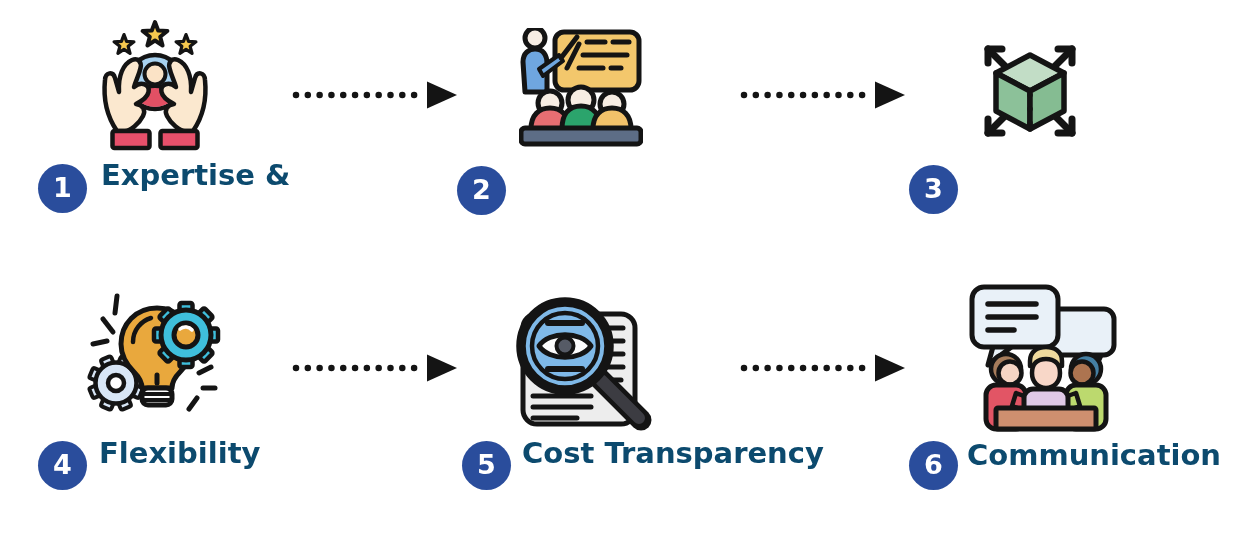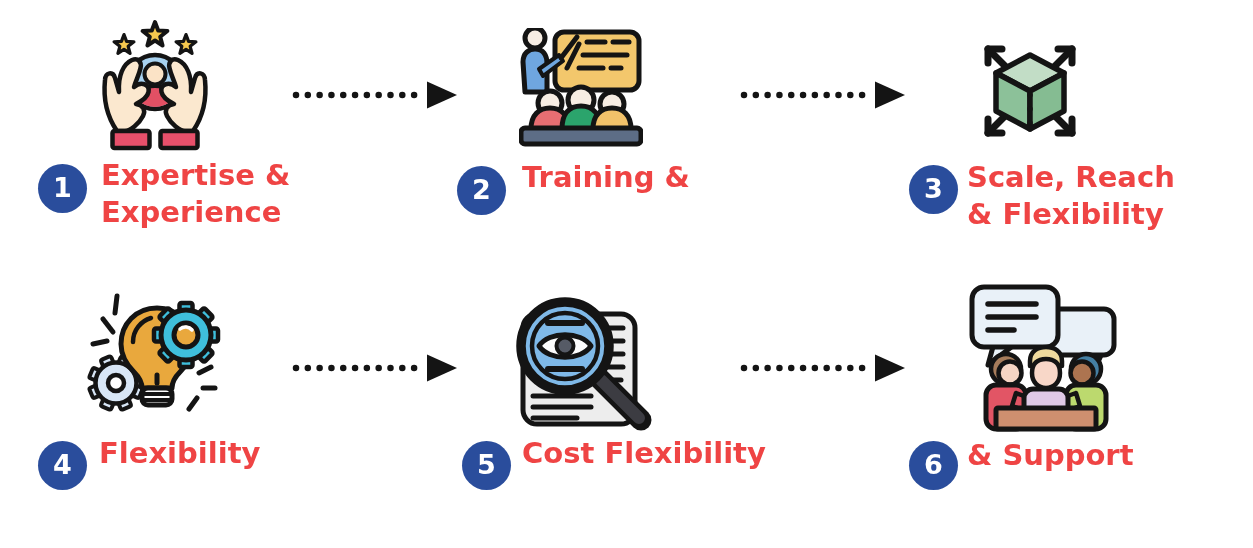--- a/index.html
+++ b/index.html
@@ -26,21 +26,21 @@
     display: flex; align-items: center; justify-content: center;
     font-size: 27px; font-weight: 700;
     line-height: 1;
     padding-bottom: 2px;
   }
   .label {
     position: absolute;
     font-size: 29px;
     font-weight: 700;
     line-height: 37px;
-    color: #ef4444;
+    color: #0c4a6e;
     white-space: nowrap;
     letter-spacing: 0px;
   }
   .arrow { position: absolute; width: 168px; height: 34px; }
   .arrow svg { width: 100%; height: 100%; display: block; }
 </style>
 </head>
 <body>
 
 <div class="canvas">
@@ -73,21 +73,20 @@
         </g>
         <use href="#hand1" transform="translate(126,0) scale(-1,1)"></use>
       </g>
     </svg>
   </div>
   <div class="badge" style="left:38px; top:164px">
       <span>1</span>
     </div>
   <div class="label" style="left:101px; top:157px">
     <div>Expertise &amp;</div>
-    <div>Experience</div>
   </div>
 
   <div class="arrow" style="left:291px; top:78px">
     <svg viewBox="0 0 168 34" xmlns="http://www.w3.org/2000/svg">
       <line x1="5" y1="17" x2="134" y2="17" stroke="#141414" stroke-width="6.5" stroke-linecap="round" stroke-dasharray="0.01 11.8"></line>
       <polygon points="136,3.5 166,17 136,30.5" fill="#141414"></polygon>
     </svg>
   </div>
 
   <div class="icon" style="left:519px; top:28px; width:124px; height:124px" aria-label="training-presentation-icon">
@@ -116,21 +115,20 @@
         <path d="M43,101 C43,85 51,78 62,78 C73,78 81,85 81,101 Z" fill="#2BA46C" stroke-width="5"></path>
         <path d="M74,101 C74,87 82,80 93,80 C104,80 112,87 112,101 Z" fill="#F2C26A" stroke-width="5"></path>
         <rect x="2" y="100" width="120" height="16" rx="4" fill="#5D6D86" stroke-width="5"></rect>
       </g>
     </svg>
   </div>
   <div class="badge" style="left:457px; top:166px">
       <span>2</span>
     </div>
   <div class="label" style="left:522px; top:159px">
-    <div>Training &amp;</div>
   </div>
 
   <div class="arrow" style="left:739px; top:78px">
     <svg viewBox="0 0 168 34" xmlns="http://www.w3.org/2000/svg">
       <line x1="5" y1="17" x2="134" y2="17" stroke="#141414" stroke-width="6.5" stroke-linecap="round" stroke-dasharray="0.01 11.8"></line>
       <polygon points="136,3.5 166,17 136,30.5" fill="#141414"></polygon>
     </svg>
   </div>
 
   <div class="icon" style="left:970px; top:31px; width:120px; height:120px" aria-label="expand-cube-icon">
@@ -149,24 +147,20 @@
         <polygon points="60,24 94,42 60,60 26,42" fill="#C2DDC6"></polygon>
         <polygon points="26,42 60,60 60,98 26,80" fill="#8CC199"></polygon>
         <polygon points="94,42 60,60 60,98 94,80" fill="#85BC92"></polygon>
       </g>
       <path d="M60,64 L60,94" stroke="#141414" stroke-width="5.5" stroke-linecap="round" stroke-dasharray="0.01 14" fill="none"></path>
     </svg>
   </div>
   <div class="badge" style="left:909px; top:165px">
       <span>3</span>
     </div>
-  <div class="label" style="left:967px; top:159px">
-    <div>Scale, Reach</div>
-    <div>&amp; Flexibility</div>
-  </div>
 
   <div class="icon" style="left:86px; top:288px; width:142px; height:140px" aria-label="lightbulb-gears-icon">
     <svg viewBox="0 0 142 140" xmlns="http://www.w3.org/2000/svg">
       <g stroke="#141414" stroke-linecap="round" stroke-linejoin="round">
 
         <g transform="translate(30,95)">
           <g fill="#D8E6F6" stroke-width="4">
             <rect x="-5.5" y="-27" width="11" height="11" rx="2" transform="rotate(22.5)"></rect>
             <rect x="-5.5" y="-27" width="11" height="11" rx="2" transform="rotate(67.5)"></rect>
             <rect x="-5.5" y="-27" width="11" height="11" rx="2" transform="rotate(112.5)"></rect>
@@ -253,21 +247,21 @@
         <circle cx="52" cy="60" r="8.5" fill="#565B66" stroke-width="4"></circle>
         <path d="M35,37 L69,37" stroke-width="6" fill="none"></path>
         <path d="M35,83 L69,83" stroke-width="6" fill="none"></path>
       </g>
     </svg>
   </div>
   <div class="badge" style="left:462px; top:441px">
       <span>5</span>
     </div>
   <div class="label" style="left:522px; top:435px">
-    <div>Cost Flexibility</div>
+    <div>Cost Transparency</div>
   </div>
 
   <div class="arrow" style="left:739px; top:351px">
     <svg viewBox="0 0 168 34" xmlns="http://www.w3.org/2000/svg">
       <line x1="5" y1="17" x2="134" y2="17" stroke="#141414" stroke-width="6.5" stroke-linecap="round" stroke-dasharray="0.01 11.8"></line>
       <polygon points="136,3.5 166,17 136,30.5" fill="#141414"></polygon>
     </svg>
   </div>
 
   <div class="icon" style="left:966px; top:281px; width:160px; height:152px" aria-label="people-meeting-chat-icon">
@@ -300,16 +294,16 @@
         <rect x="58" y="108" width="44" height="28" rx="9" fill="#DFC9E6" stroke-width="5"></rect>
 
         <rect x="30" y="127" width="100" height="21" rx="2" fill="#CE8F6F" stroke-width="5"></rect>
       </g>
     </svg>
   </div>
   <div class="badge" style="left:909px; top:441px">
       <span>6</span>
     </div>
   <div class="label" style="left:967px; top:437px">
-    <div>&amp; Support</div>
+    <div>Communication</div>
   </div>
 
 </div>
 
 </body></html>

